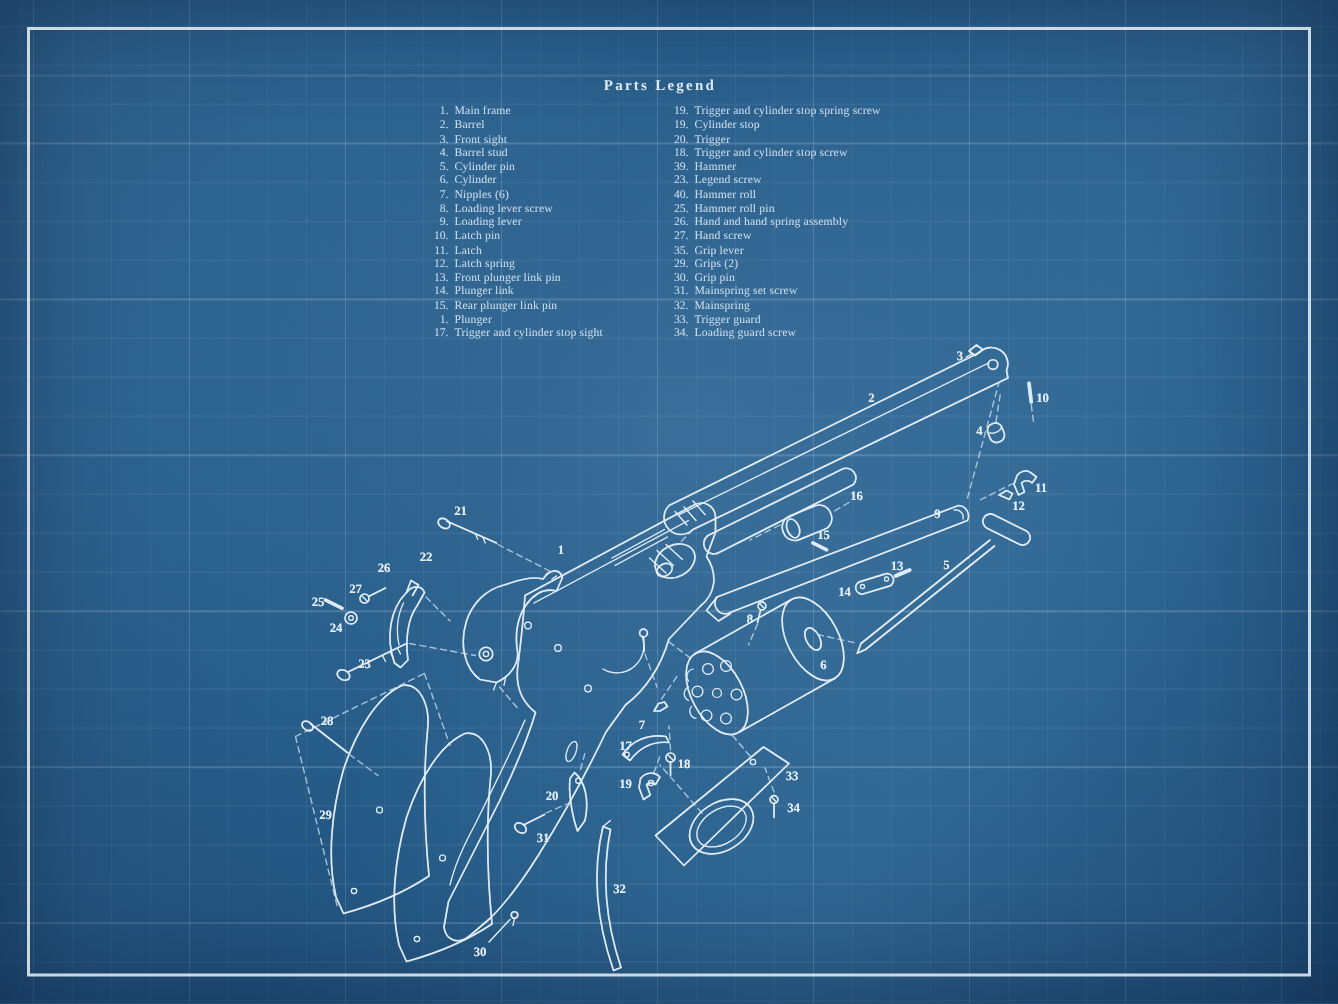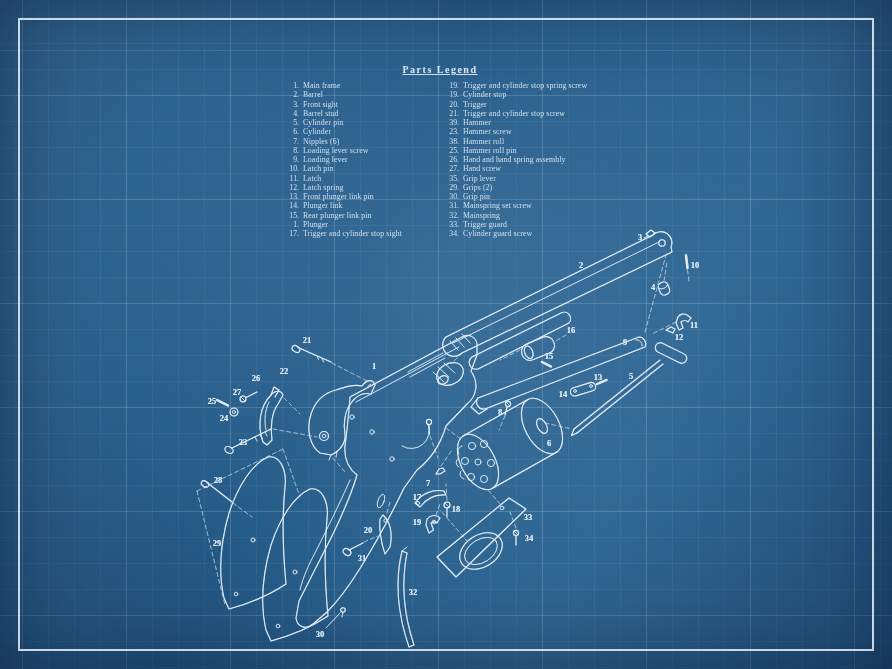--- a/index.html
+++ b/index.html
@@ -18,21 +18,21 @@
     background-position: 0 0, 0 0, 22px 0, 0 95px, 22px 0, 0 17px;
     box-shadow: inset 0 0 70px rgba(8,22,48,0.45);
   }
 
   .border-frame{
     position:absolute;left:18px;top:18px;right:18px;bottom:18px;
     border:2px solid rgba(233,242,249,0.85);
     pointer-events:none;
   }
 
-  .legend{position:absolute;left:275px;top:64px;width:340px;color:#cfe0ee;text-decoration:underline;}
+  .legend{position:absolute;left:275px;top:52px;width:340px;color:#cfe0ee;}
   .legend-title{
     width:330px;text-align:center;
     font-size:10px;font-weight:bold;letter-spacing:1.5px;
     color:#dde9f4;margin-bottom:6px;
   }
   .legend-cols{position:relative;}
   .legend-col{position:absolute;top:0;}
   .legend-col.c0{left:11px;width:158px;}
   .legend-col.c1{left:171px;width:175px;}
   .legend-item{display:flex;font-size:7.8px;line-height:9.25px;white-space:nowrap;}
@@ -132,33 +132,33 @@
         </div>
         <div class="legend-item">
           <span class="num">19.</span>
           <span class="lbl">Cylinder stop</span>
         </div>
         <div class="legend-item">
           <span class="num">20.</span>
           <span class="lbl">Trigger</span>
         </div>
         <div class="legend-item">
-          <span class="num">21.</span>
+          <span class="num">18.</span>
           <span class="lbl">Trigger and cylinder stop screw</span>
         </div>
         <div class="legend-item">
           <span class="num">39.</span>
           <span class="lbl">Hammer</span>
         </div>
         <div class="legend-item">
           <span class="num">23.</span>
-          <span class="lbl">Hammer screw</span>
-        </div>
-        <div class="legend-item">
-          <span class="num">38.</span>
+          <span class="lbl">Legend screw</span>
+        </div>
+        <div class="legend-item">
+          <span class="num">40.</span>
           <span class="lbl">Hammer roll</span>
         </div>
         <div class="legend-item">
           <span class="num">25.</span>
           <span class="lbl">Hammer roll pin</span>
         </div>
         <div class="legend-item">
           <span class="num">26.</span>
           <span class="lbl">Hand and hand spring assembly</span>
         </div>
@@ -185,21 +185,21 @@
         <div class="legend-item">
           <span class="num">32.</span>
           <span class="lbl">Mainspring</span>
         </div>
         <div class="legend-item">
           <span class="num">33.</span>
           <span class="lbl">Trigger guard</span>
         </div>
         <div class="legend-item">
           <span class="num">34.</span>
-          <span class="lbl">Cylinder guard screw</span>
+          <span class="lbl">Loading guard screw</span>
         </div>
       </div>
   </div>
 </div>
 
 <svg class="diagram" width="892" height="669" viewBox="0 0 892 669">
 
   <g>
     <path class="ln" d="M446,337 L653,235 A11,11 0 0 1 671,247 L672,252 L462,353 A8,8 0 0 1 446,337 Z"></path>
     <path class="thin ln" d="M453,343 L659,242"></path>

